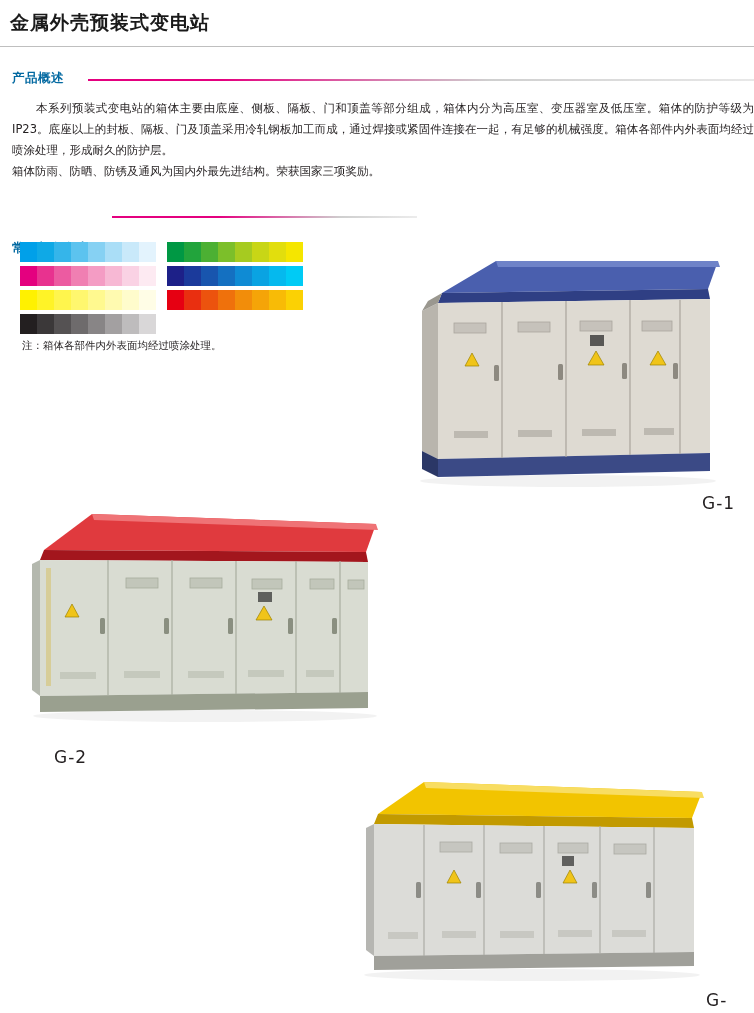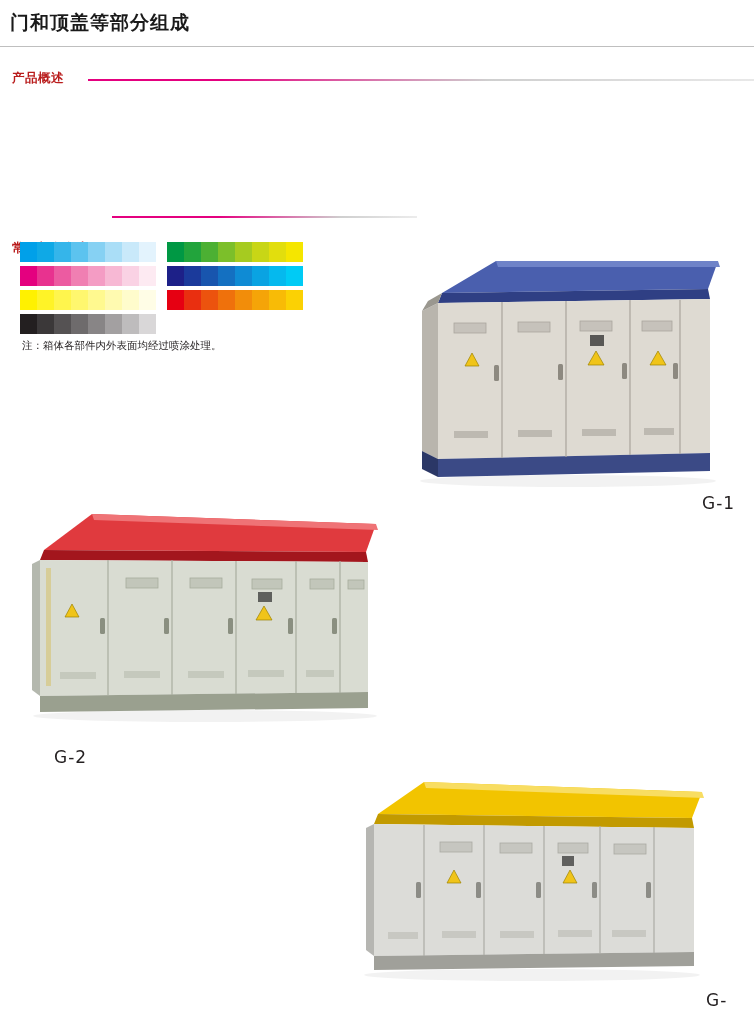--- a/index.html
+++ b/index.html
@@ -38,21 +38,21 @@
     width: 754px;
     height: 1px;
     background: #bfbfbf;
   }
 
   
   .section-head {
     position: absolute;
     font-size: 12.5px;
     font-weight: bold;
-    color: #b91c1c;
+    color: #0369a1;
     letter-spacing: 0.5px;
   }
   .section-rule {
     position: absolute;
     height: 2px;
   }
   .rule-grad-1 {
     background: linear-gradient(to right, #e4007f 0%, #e4007f 20%, #cfcfcf 60%, #e8e8e8 100%);
   }
   .rule-grad-2 {
@@ -117,26 +117,30 @@
   }
   .fig-svg {
     display: block;
   }
 </style>
 </head>
 <body>
 
 <div class="page">
 
-  <div class="doc-title">门和顶盖等部分组成</div>
+  <div class="doc-title">金属外壳预装式变电站</div>
   <div class="title-rule"></div>
 
   <div class="section-head" style="left:12px; top:70px;">产品概述</div>
   <div class="section-rule rule-grad-1" style="left:88px; top:79px; width:666px;"></div>
 
+  <div class="overview-body">
+    <p class="indent">本系列预装式变电站的箱体主要由底座、侧板、隔板、门和顶盖等部分组成，箱体内分为高压室、变压器室及低压室。箱体的防护等级为IP23。底座以上的封板、隔板、门及顶盖采用冷轧钢板加工而成，通过焊接或紧固件连接在一起，有足够的机械强度。箱体各部件内外表面均经过喷涂处理，形成耐久的防护层。</p>
+    <p>箱体防雨、防晒、防锈及通风为国内外最先进结构。荣获国家三项奖励。</p>
+  </div>
 
   <div class="section-head" style="left:12px; top:207px;margin-top:33px;">常用颜色色卡</div>
   <div class="section-rule rule-grad-2" style="left:112px; top:216px; width:305px;"></div>
 
   <div class="color-card" id="color-card">
       <div class="swatch-block">
         <div class="swatch-group">
           <div class="swatch" style="background: rgb(0, 160, 233);"></div>
           <div class="swatch" style="background: rgb(15, 169, 230);"></div>
           <div class="swatch" style="background: rgb(53, 181, 234);"></div>

